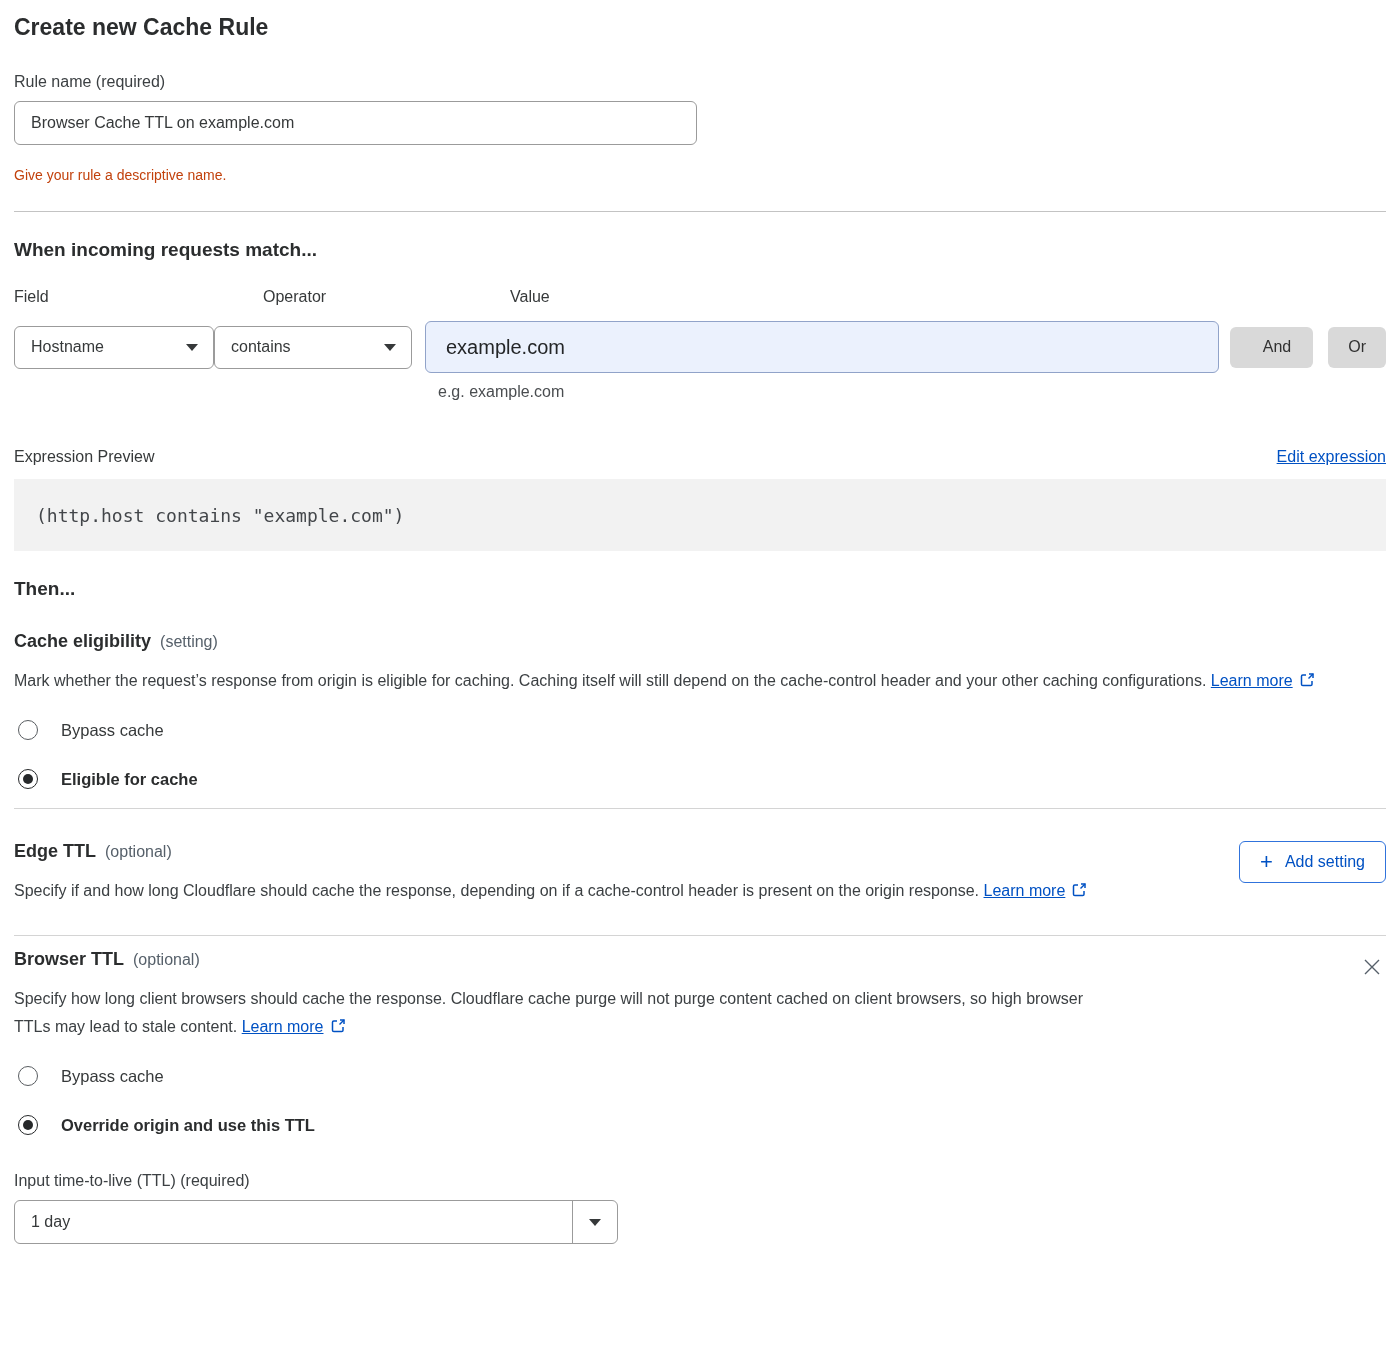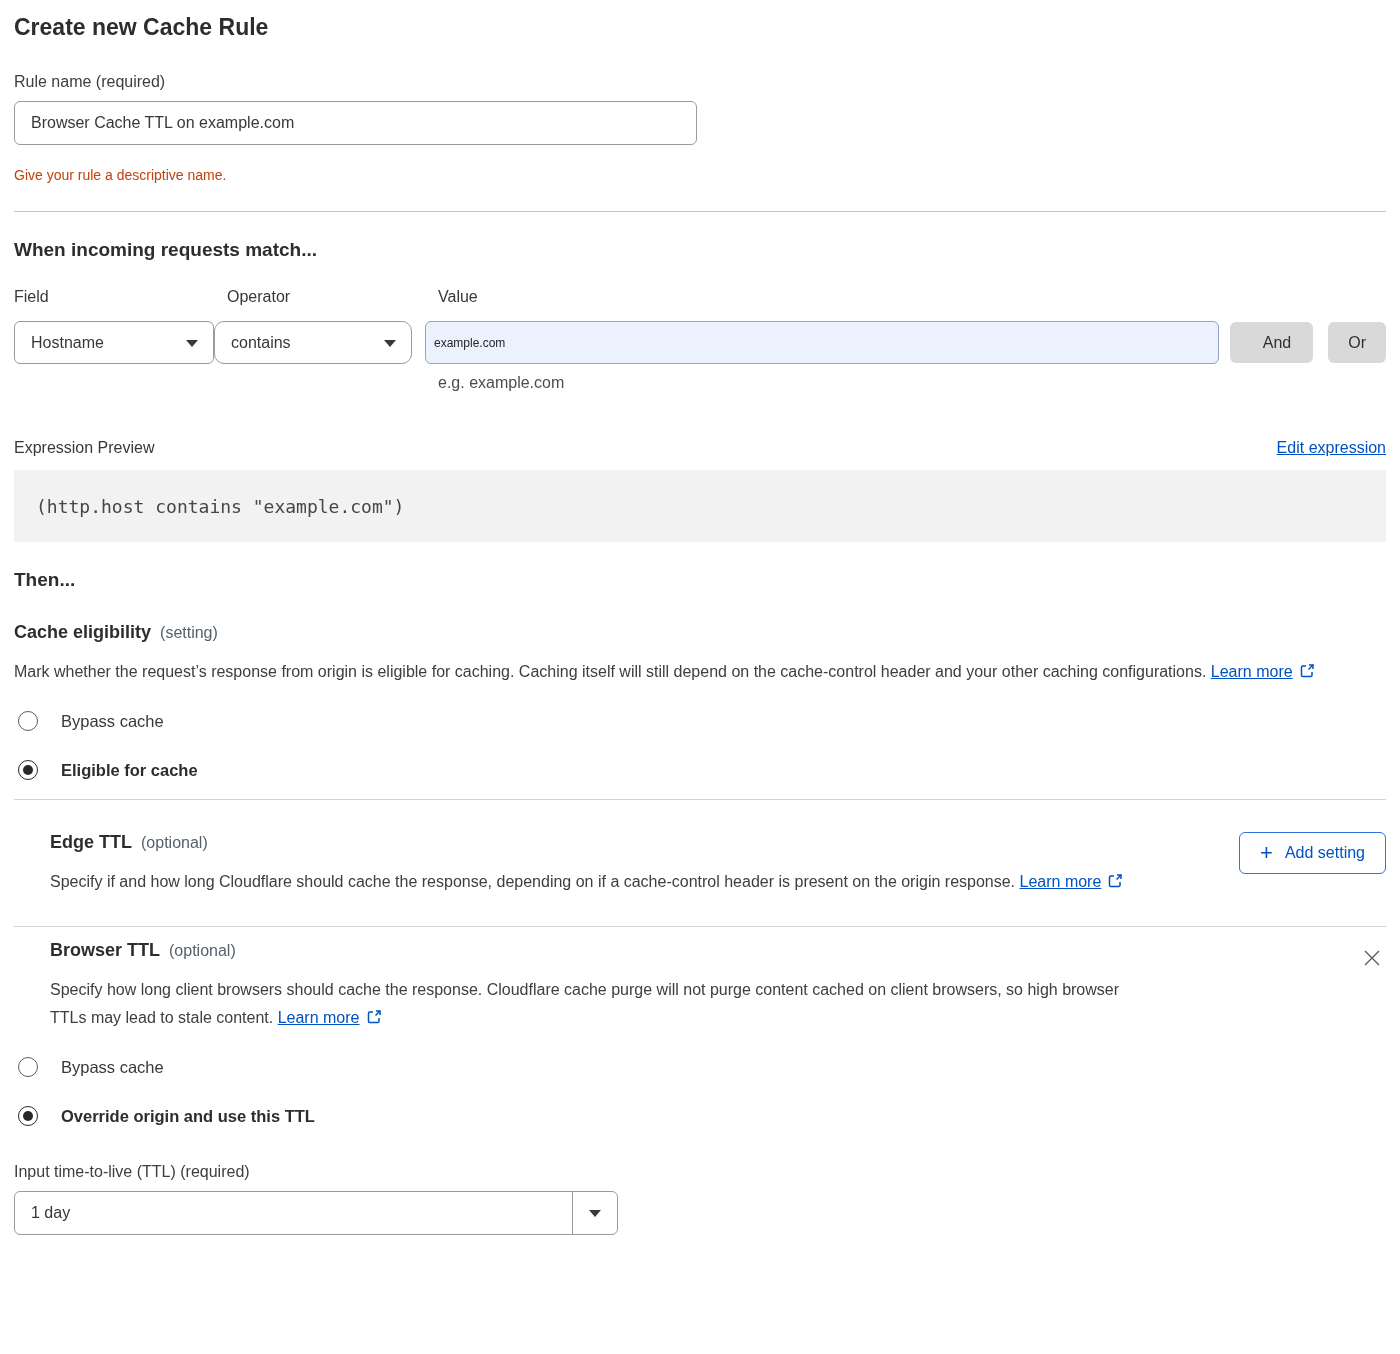--- a/index.html
+++ b/index.html
@@ -38,21 +38,21 @@
   .divider { border: none; border-top: 1px solid #c3c3c3; margin-top: 28px; }
   .divider.light { border-top-color: #d4d4d4; }
 
   .section-heading {
     font-size: 19px;
     font-weight: 700;
     color: #2b2d2e;
     margin-top: 27px;
   }
 
-  .match-labels { display: flex; margin-top: 27px; }
+  .match-labels { display: flex; margin-top: 27px; gap: 36px; }
   .match-labels .col-field   { width: 213px; }
   .match-labels .col-op      { width: 211px; }
   .match-labels .col-value   { flex: 1; }
 
   .match-row { display: flex; margin-top: 15px; align-items: center; }
   .select-box {
     position: relative;
     height: 43px;
     border: 1px solid #9b9b9b;
     border-radius: 6px;
@@ -66,29 +66,29 @@
     position: absolute;
     right: 15px;
     top: 50%;
     margin-top: -3px;
     width: 0; height: 0;
     border-left: 6px solid transparent;
     border-right: 6px solid transparent;
     border-top: 7px solid #36393a;
   }
   .sel-field { width: 200px; }
-  .sel-op    { width: 198px; margin-right: 13px; border-radius: 10px; }
+  .sel-op    { width: 198px; margin-right: 13px; }
   .value-input {
     flex: 1;
-    height: 43px;
+    height: 52px;
     border: 1px solid #91a3c9;
     border-radius: 6px;
     background: #ebf1fd;
-    padding: 0 8px;
-    font-size: 12px;
+    padding: 0 20px;
+    font-size: 20px;
     font-family: "Liberation Sans", sans-serif;
     color: #242628;
   }
   .btn-gray {
     height: 41px;
     background: #d9d9d9;
     border: none;
     border-radius: 6px;
     font-size: 16px;
     font-family: "Liberation Sans", sans-serif;
@@ -153,21 +153,21 @@
     position: absolute;
     left: 50%; top: 50%;
     width: 10px; height: 10px;
     margin: -5px 0 0 -5px;
     border-radius: 50%;
     background: #26282a;
   }
   .radio-label { margin-left: 23px; font-size: 16.5px; color: #36393a; }
   .radio-row.checked .radio-label { font-weight: 700; color: #2b2d2e; }
 
-  .setting-header { display: flex; justify-content: space-between; align-items: flex-start; margin-left: 36px; }
+  .setting-header { display: flex; justify-content: space-between; align-items: flex-start; }
   .setting-header .left { flex: 1; min-width: 0; }
   .btn-add-setting {
     flex: none;
     margin-top: 18px;
     height: 42px;
     background: #fff;
     border: 1px solid #3073dc;
     border-radius: 6px;
     color: #0051c3;
     font-size: 16px;

